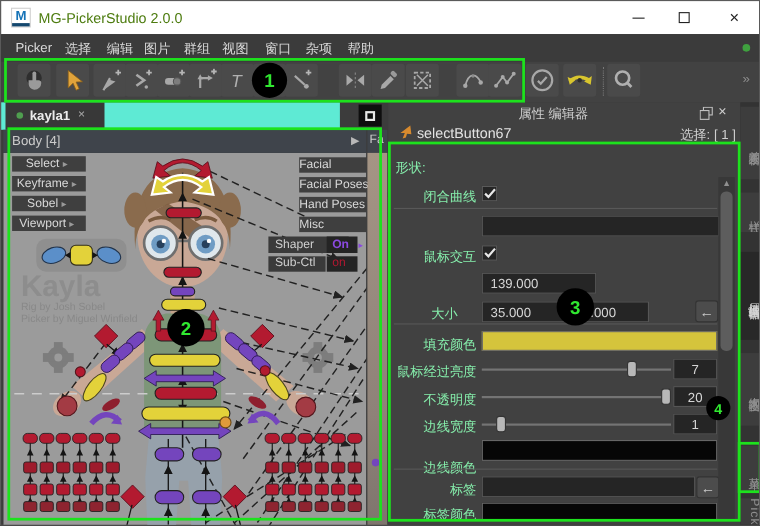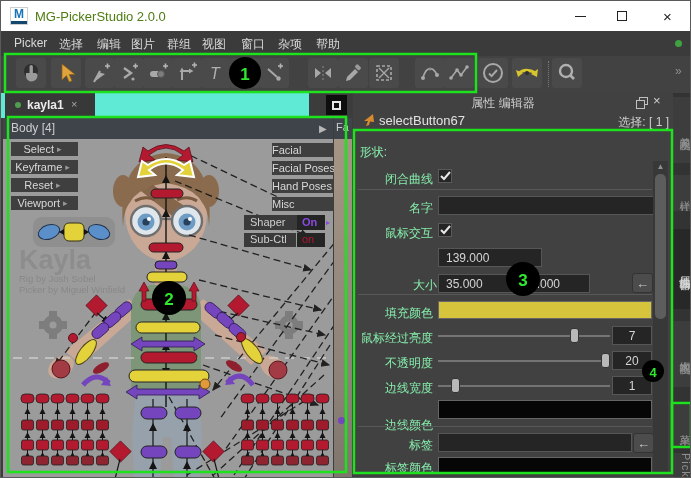--- a/index.html
+++ b/index.html
@@ -402,21 +402,21 @@
 
   <div class="lbtn" style="top:141px">
     <span>Select</span>
       <span class="sm-arrow">▸</span>
   </div>
   <div class="lbtn" style="top:159px">
     <span>Keyframe</span>
       <span class="sm-arrow">▸</span>
   </div>
   <div class="lbtn" style="top:177px">
-    <span>Reset</span>
+    <span>Sobel</span>
       <span class="sm-arrow">▸</span>
   </div>
   <div class="lbtn" style="top:195px">
     <span>Viewport</span>
       <span class="sm-arrow">▸</span>
   </div>
 
   <div class="rbtn" style="top:142px">
     <span>Facial</span>
       <span class="blue-play">▶</span>
@@ -462,33 +462,32 @@
   <div class="lbl" style="left:354px;top:143px;width:32px;">形状:</div>
 
   <div class="lbl" style="left:302px;top:170px;width:130px;">闭合曲线</div>
   <div class="chk" style="left:437px;top:168px;">
     <svg width="11" height="10">
         <path d="M1 5 l3 3 l6 -7" stroke="#e8e8e8" stroke-width="2" fill="none"></path>
       </svg>
   </div>
   <div class="sep" style="left:357px;top:188px;width:294px;"></div>
 
-  <div class="lbl" style="left:302px;top:199px;width:130px;">名字</div>
   <div class="fld" style="left:437px;top:195px;width:216px;height:19px;"></div>
 
   <div class="lbl" style="left:302px;top:224px;width:130px;">鼠标交互</div>
   <div class="chk" style="left:437px;top:222px;">
     <svg width="11" height="10">
         <path d="M1 5 l3 3 l6 -7" stroke="#e8e8e8" stroke-width="2" fill="none"></path>
       </svg>
   </div>
 
   <div class="fld" style="left:437px;top:247px;width:104px;height:19px;">139.000</div>
 
-  <div class="lbl" style="left:306px;top:276px;width:130px;">大小</div>
+  <div class="lbl" style="left:285px;top:276px;width:130px;">大小</div>
   <div class="fld" style="left:437px;top:273px;width:104px;height:19px;">35.000</div>
   <div class="fld" style="left:521px;top:273px;width:68px;height:19px;">3.000</div>
   <div class="abtn" style="left:631px;top:272px;width:21px;height:20px;">
       <span>←</span>
     </div>
   <div class="sep" style="left:357px;top:293px;width:294px;"></div>
 
   <div class="lbl" style="left:302px;top:304px;width:130px;">填充颜色</div>
   <div class="sw" style="left: 437px; top: 300px; width: 214px; height: 18px; background: rgb(213, 196, 60);"></div>
 

